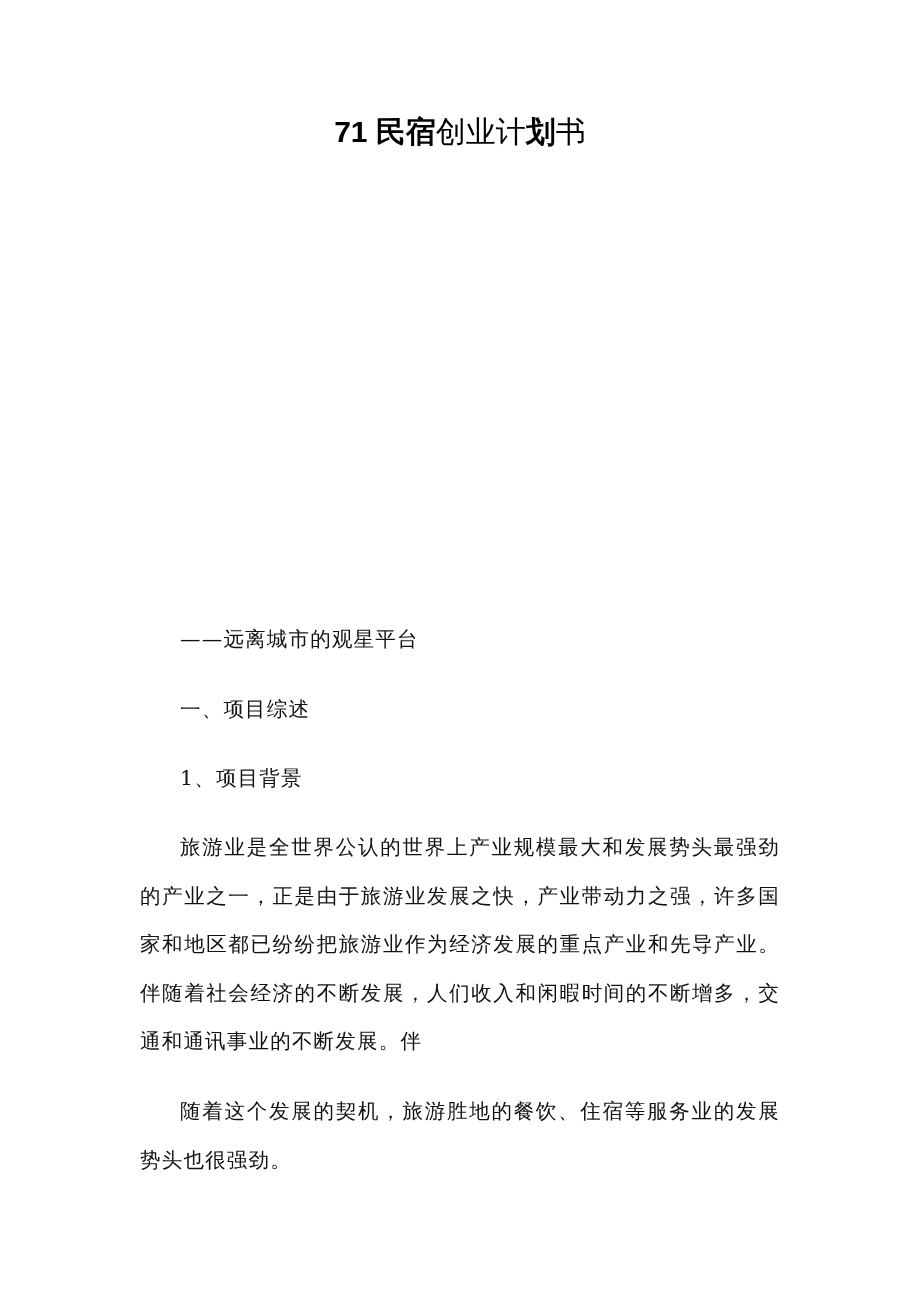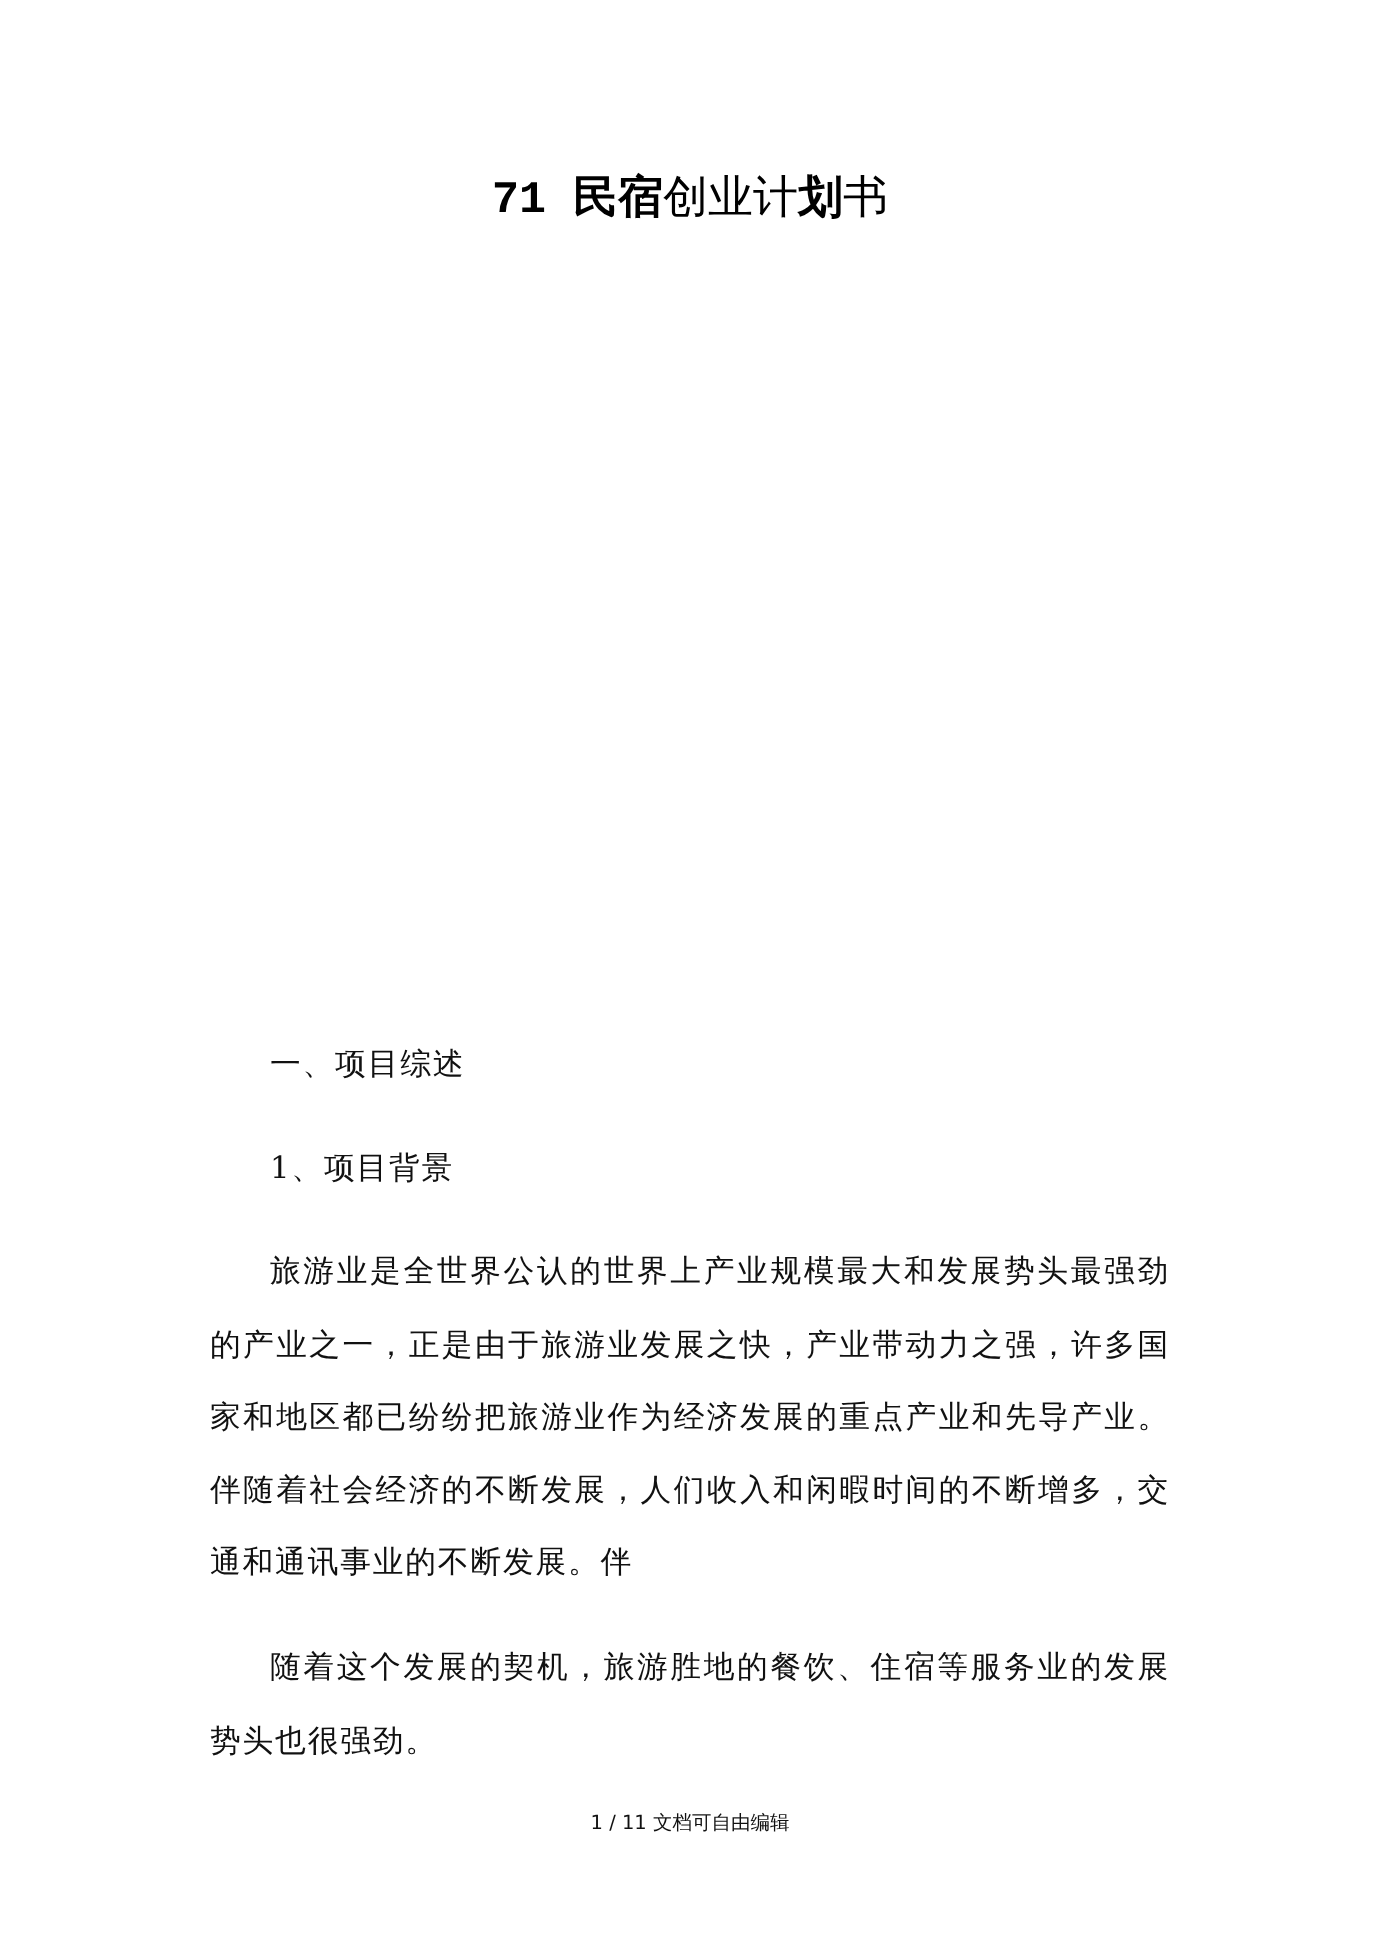--- a/index.html
+++ b/index.html
@@ -24,21 +24,21 @@
     .title {
       position: absolute;
       left: 0; width: 920px;
       top: 112px;
       text-align: center;
       font-size: 30px;
       line-height: 40px;
       color: #000;
     }
     .title .num {
-      font-family: Liberation Mono, monospace;
+      font-family: Liberation Sans, sans-serif;
       font-weight: bold;
     }
     .title .bold { font-weight: bold; font-family: "DejaVu Sans", sans-serif; }
     .title .light { font-family: Liberation Sans, sans-serif; font-weight: normal; }
     .body-text {
       position: absolute;
       left: 140px;
       width: 640px;
       font-size: 20.5px;
       letter-spacing: 1.2px;
@@ -66,31 +66,33 @@
 </head>
 <body>
 
 <div class="page">
   <h1 class="title" style="margin:0;font-weight:normal;">
     <span class="num">71 </span><span class="bold">民宿</span><span class="light">创业计</span><span class="bold">划</span><span class="light">书</span>
   </h1>
 
 
 
+  <div class="body-text p3">
+    <p class="para indent">——远离城市的观星平台</p>
+  </div>
 
   <div class="body-text p4">
     <p class="para indent">一、项目综述</p>
   </div>
 
   <div class="body-text p5">
     <p class="para indent">1、项目背景</p>
   </div>
 
   <div class="body-text p6">
     <p class="para indent">旅游业是全世界公认的世界上产业规模最大和发展势头最强劲的产业之一，正是由于旅游业发展之快，产业带动力之强，许多国家和地区都已纷纷把旅游业作为经济发展的重点产业和先导产业。伴随着社会经济的不断发展，人们收入和闲暇时间的不断增多，交通和通讯事业的不断发展。伴</p>
   </div>
 
   <div class="body-text p7">
     <p class="para indent">随着这个发展的契机，旅游胜地的餐饮、住宿等服务业的发展势头也很强劲。</p>
   </div>
 
-  <div class="footer">1 / 11 文档可自由编辑</div>
 </div>
 
 </body></html>

